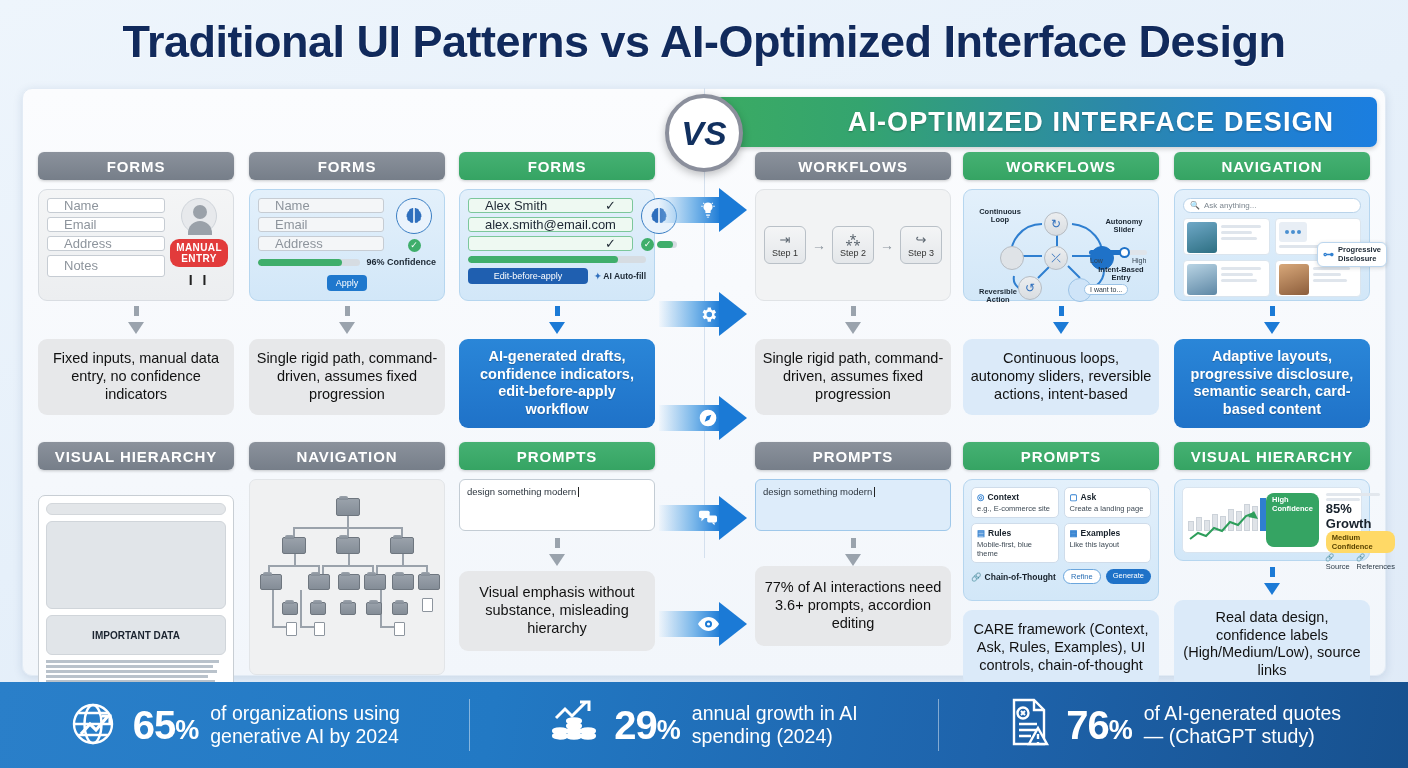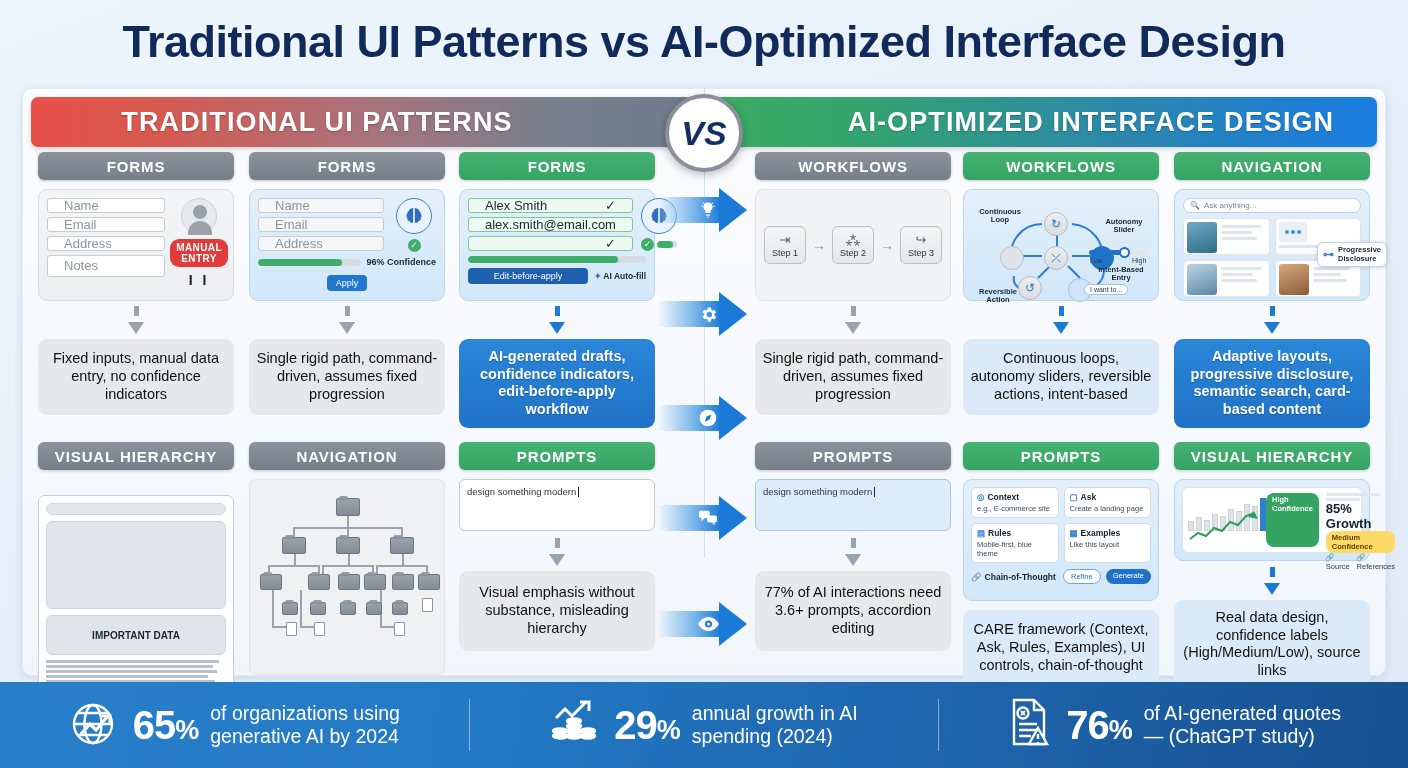--- a/index.html
+++ b/index.html
@@ -216,23 +216,20 @@
   .stat .txt { font-size: 19.5px; line-height: 1.16; font-weight: 500; }
   .sdiv { width: 1px; height: 52px; background: rgba(255,255,255,.45); }
 </style>
 </head>
 <body>
 
 <div id="title">Traditional UI Patterns vs AI-Optimized Interface Design</div>
 
 <div id="panel">
 
-  <div class="hdrbar" id="hdr-left">
-    <span>TRADITIONAL UI PATTERNS</span>
-  </div>
   <div class="hdrbar" id="hdr-right">
     <span>AI-OPTIMIZED INTERFACE DESIGN</span>
   </div>
   <div id="vs-badge">VS</div>
 </div>
 
 <div id="divider"></div>
 
 <div class="tarrow" style="top:188px">
   <div class="body"></div>
@@ -582,21 +579,21 @@
 
 <div class="col c4 rowB">
   <div class="pill grey">PROMPTS</div>
   <div style="margin-top:9px">
     <div class="promptbox blue">
       <span>design something modern</span><span class="caret"></span>
     </div>
   </div>
   <div class="stemline" style="margin-top:7px"></div>
   <div class="arrow-down"></div>
-  <div class="caption grey h4" style="margin-top:5px;min-height:80px">77% of AI interactions need 3.6+ prompts, accordion editing</div>
+  <div class="caption grey h4" style="min-height:80px">77% of AI interactions need 3.6+ prompts, accordion editing</div>
 </div>
 
 <div class="col c5 rowB">
   <div class="pill green">PROMPTS</div>
   <div class="card blue" style="height:122px;padding:7px">
     <div style="display:flex;gap:5px">
       <div class="carecell" style="flex:1">
         <div class="t">
             <span style="color:#2f7fd0">◎</span>
             <span>Context</span>

